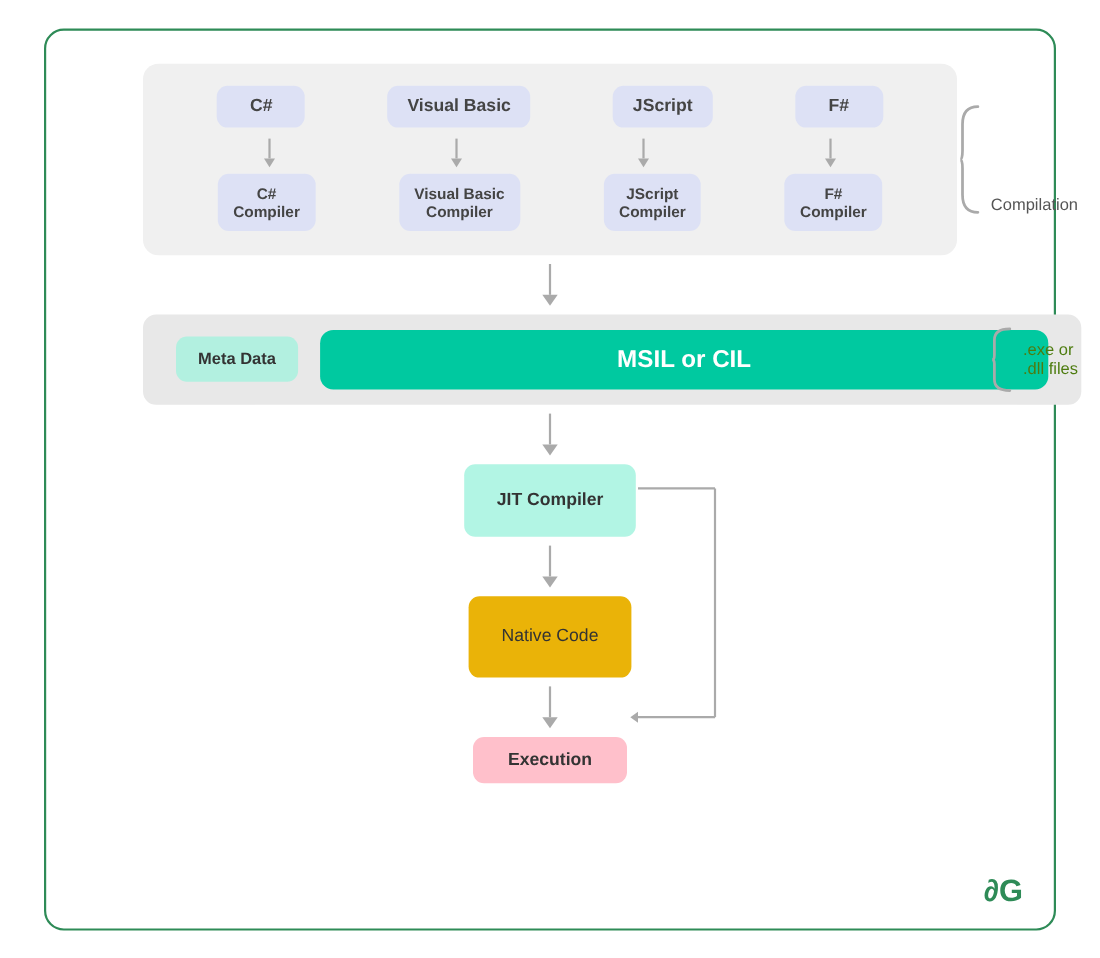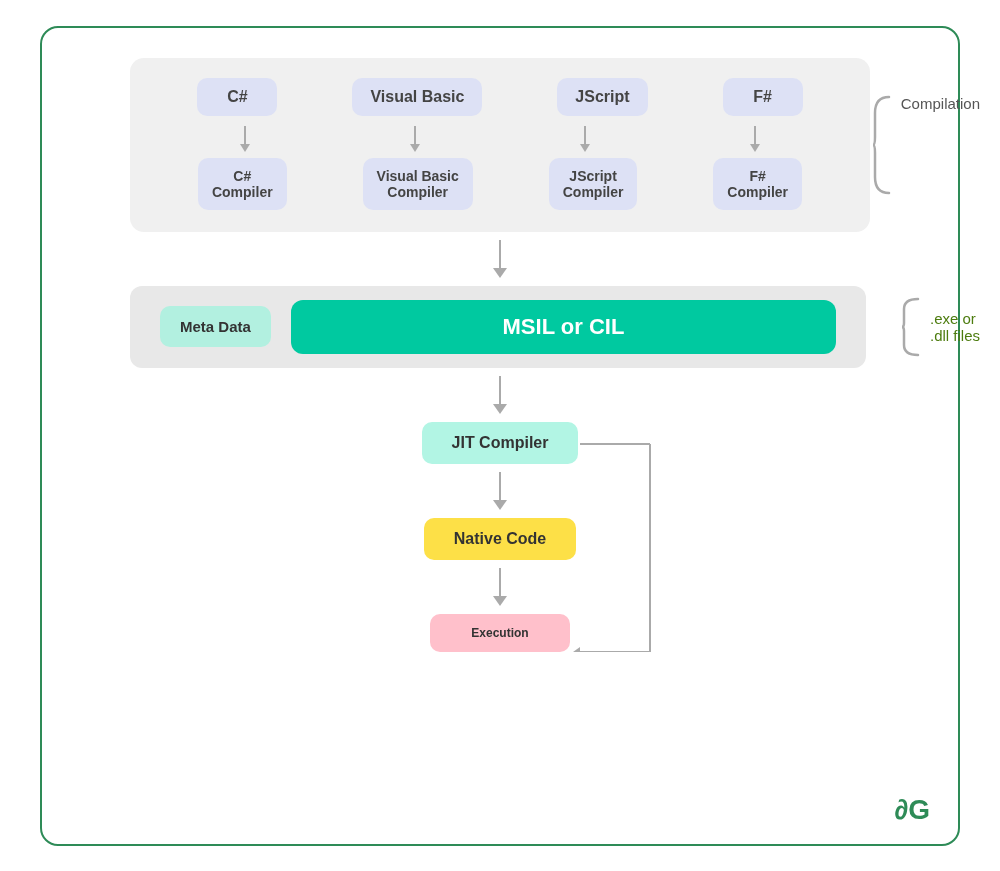--- a/index.html
+++ b/index.html
@@ -85,21 +85,21 @@
       border-left: 7px solid transparent;
       border-right: 7px solid transparent;
       border-top: 10px solid #aaa;
     }
 
     
     .msil-section {
       background: #e8e8e8;
       border-radius: 12px;
       padding: 14px 30px;
-      width: 736px;
+      width: 853px;
       display: flex;
       align-items: center;
       gap: 20px;
       position: relative;
     }
     .meta-data-box {
       background: #b2f0e0;
       border-radius: 10px;
       padding: 12px 20px;
       font-size: 15px;
@@ -114,43 +114,43 @@
       padding: 14px 40px;
       font-size: 22px;
       font-weight: 800;
       color: #fff;
       text-align: center;
       flex: 1;
     }
     .jit-box {
       background: #b2f5e4;
       border-radius: 10px;
-      padding: 12px 30px;
+      padding: 24px 30px;
       font-size: 16px;
       font-weight: 600;
       color: #333;
       text-align: center;
       min-width: 140px;
       position: relative;
     }
     .native-box {
-      background: #fde047;
-      border-radius: 10px;
-      padding: 12px 30px;
-      font-size: 16px;
-      font-weight: 700;
+      background: #eab308;
+      border-radius: 10px;
+      padding: 28px 30px;
+      font-size: 16px;
+      font-weight: 400;
       color: #333;
       text-align: center;
       min-width: 140px;
     }
     .execution-box {
       background: #ffc0cb;
       border-radius: 10px;
       padding: 12px 30px;
-      font-size: 12px;
+      font-size: 16px;
       font-weight: 600;
       color: #333;
       text-align: center;
       min-width: 140px;
     }
 
     
     .gfg-logo {
       position: absolute;
       bottom: 18px;
@@ -220,21 +220,21 @@
       </div>
 
       <div class="compiler-row">
         <div class="compiler-box">C#<br>Compiler</div>
         <div class="compiler-box">Visual Basic<br>Compiler</div>
         <div class="compiler-box">JScript<br>Compiler</div>
         <div class="compiler-box">F#<br>Compiler</div>
       </div>
     </div>
 
-    <div style="position: absolute; right: -110px; top: 50%; transform: translateY(-50%); display: flex; align-items: flex-start; gap: 8px;">
+    <div style="position: absolute; right: -110px; top: 50%; transform: translateY(-50%); display: flex; align-items: flex-end; gap: 8px;">
       <svg width="22" height="100" viewBox="0 0 22 100" fill="none" xmlns="http://www.w3.org/2000/svg">
         <path d="M18 2 Q4 2 4 18 L4 42 Q4 50 2 50 Q4 50 4 58 L4 82 Q4 98 18 98" stroke="#aaa" stroke-width="2.5" fill="none" stroke-linecap="round"></path>
       </svg>
       <span style="font-size:15px; color:#555; white-space:nowrap;">Compilation</span>
     </div>
   </div>
 
   <div class="section-arrow">
     <div class="section-arrow-line"></div>
     <div class="section-arrow-head"></div>

